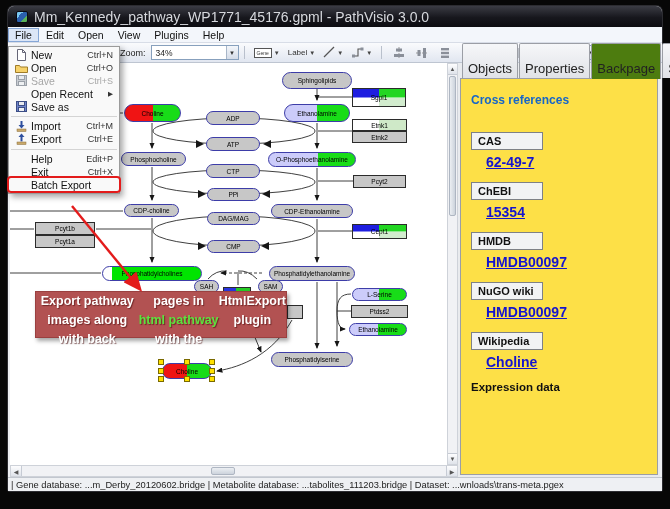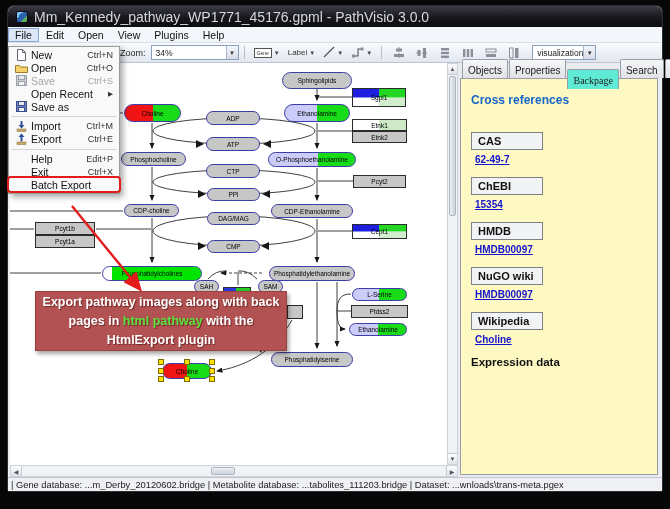--- a/index.html
+++ b/index.html
@@ -70,30 +70,30 @@
   .hs-btn { position:absolute; top:0; width:11px; height:100%; display:flex; align-items:center; justify-content:center;
             font-size:6px; color:#555; background:linear-gradient(#fdfdfe,#dfe3ea); }
   .hs-btn.left { left:0; border-right:1px solid #c6cbd4; }
   .hs-btn.right { right:0; border-left:1px solid #c6cbd4; }
   .hs-thumb { position:absolute; left:200px; width:24px; top:1px; bottom:1px;
               background:linear-gradient(#eceff3,#ccd3dc); border:1px solid #aeb6c2; border-radius:2px; }
 
   
   .sidebar { position:absolute; left:450px; top:57px; width:202px; height:414px; background:#e9ebee; }
   .tabs { display:flex; padding-left:4px; height:15px; align-items:flex-end; }
-  .tab { font-size:10px; padding:5px 5px 2px; background:linear-gradient(#f6f7f9,#e0e2e7); border:1px solid #9b9ea5;
+  .tab { font-size:13px; padding:17px 5px 2px; background:linear-gradient(#f6f7f9,#e0e2e7); border:1px solid #9b9ea5;
          border-bottom:none; border-radius:2px 2px 0 0; margin-right:1px; color:#222; white-space:nowrap; }
-  .tab.active { background:#5eead4; position:relative; top:11px; padding-bottom:3px; z-index:2;font-family:Liberation Serif, serif; }
-  .panel { position:absolute; left:2px; right:2px; top:15px; bottom:2px; background:#fef9c3; border:1px solid #9b9ea5;
+  .tab.active { background:#4d7c0f; position:relative; top:1px; padding-bottom:3px; z-index:2; }
+  .panel { position:absolute; left:2px; right:2px; top:15px; bottom:2px; background:#fde047; border:1px solid #9b9ea5;
            padding:14px 8px 0 10px; overflow:hidden; }
   .sb-heading { color:#1566c9; font-weight:bold; font-size:12px; margin-bottom:24px; }
   .sb-entry { margin-bottom:11px; }
   .src-box { display:inline-block; min-width:72px; border:1px solid #7e8186; background:#f2f3f4; padding:2px 6px;
              font-size:11px; font-weight:bold; color:#111; }
-  .sb-value { margin:4px 0 0 4px; font-size:10px; font-weight:bold; }
+  .sb-value { margin:4px 0 0 15px; font-size:14px; font-weight:bold; }
   .sb-value.link { color:#1414cf; text-decoration:underline; cursor:pointer; }
   .sb-value.plain { color:#111; font-weight:normal; }
   .sb-footer { font-size:11.5px; font-weight:bold; color:#111; margin-top:2px; }
 
   
   .statusbar { position:absolute; left:0; right:0; top:471px; height:14px; background:#eef0f3;
                border-top:1px solid #c2c7cf; font-size:9.3px; color:#222; display:flex; align-items:center;
                padding-left:3px; white-space:nowrap; overflow:hidden; }
 
   
@@ -102,23 +102,23 @@
   .fm-item { display:flex; align-items:center; height:12.8px; padding:0 6px 0 4px; font-size:10.5px; color:#111; position:relative; }
   .fm-icon { width:16px; display:flex; justify-content:center; flex:none; }
   .fm-label { margin-left:2px; }
   .fm-shortcut { margin-left:auto; font-size:9px; color:#333; }
   .fm-shortcut.sub { font-size:6.5px; }
   .fm-sep { height:1px; background:#d4d4d4; margin:3px 2px; }
   .fm-item.disabled, .fm-item.disabled .fm-shortcut { color:#a6a6a6; }
   .fm-item.hl-red { box-shadow:0 0 0 2px #e31b1b; border-radius:2px; }
 
   
-  .annotation { position:absolute; left:35px; top:291px; width:252px; height:60px; background:#b25252;
+  .annotation { position:absolute; left:35px; top:291px; width:252px; height:47px; background:#b25252;
                 border:1px solid #9a4040; box-shadow:2px 3px 4px rgba(0,0,0,.35); z-index:20;
-                display:flex; flex-direction:column; justify-content:center; text-align:center;
+                display:flex; flex-direction:row; justify-content:center; text-align:center;
                 font-weight:bold; font-size:12.5px; color:#fff; line-height:19px;
                 text-shadow:1px 1px 1px rgba(70,10,10,.6); }
   .hl-green { color:#5ce23e; }
 
   .red-overlay { position:absolute; left:0; top:0; z-index:40; pointer-events:none; }
 </style>
 </head>
 <body>
 
 <div class="window">

